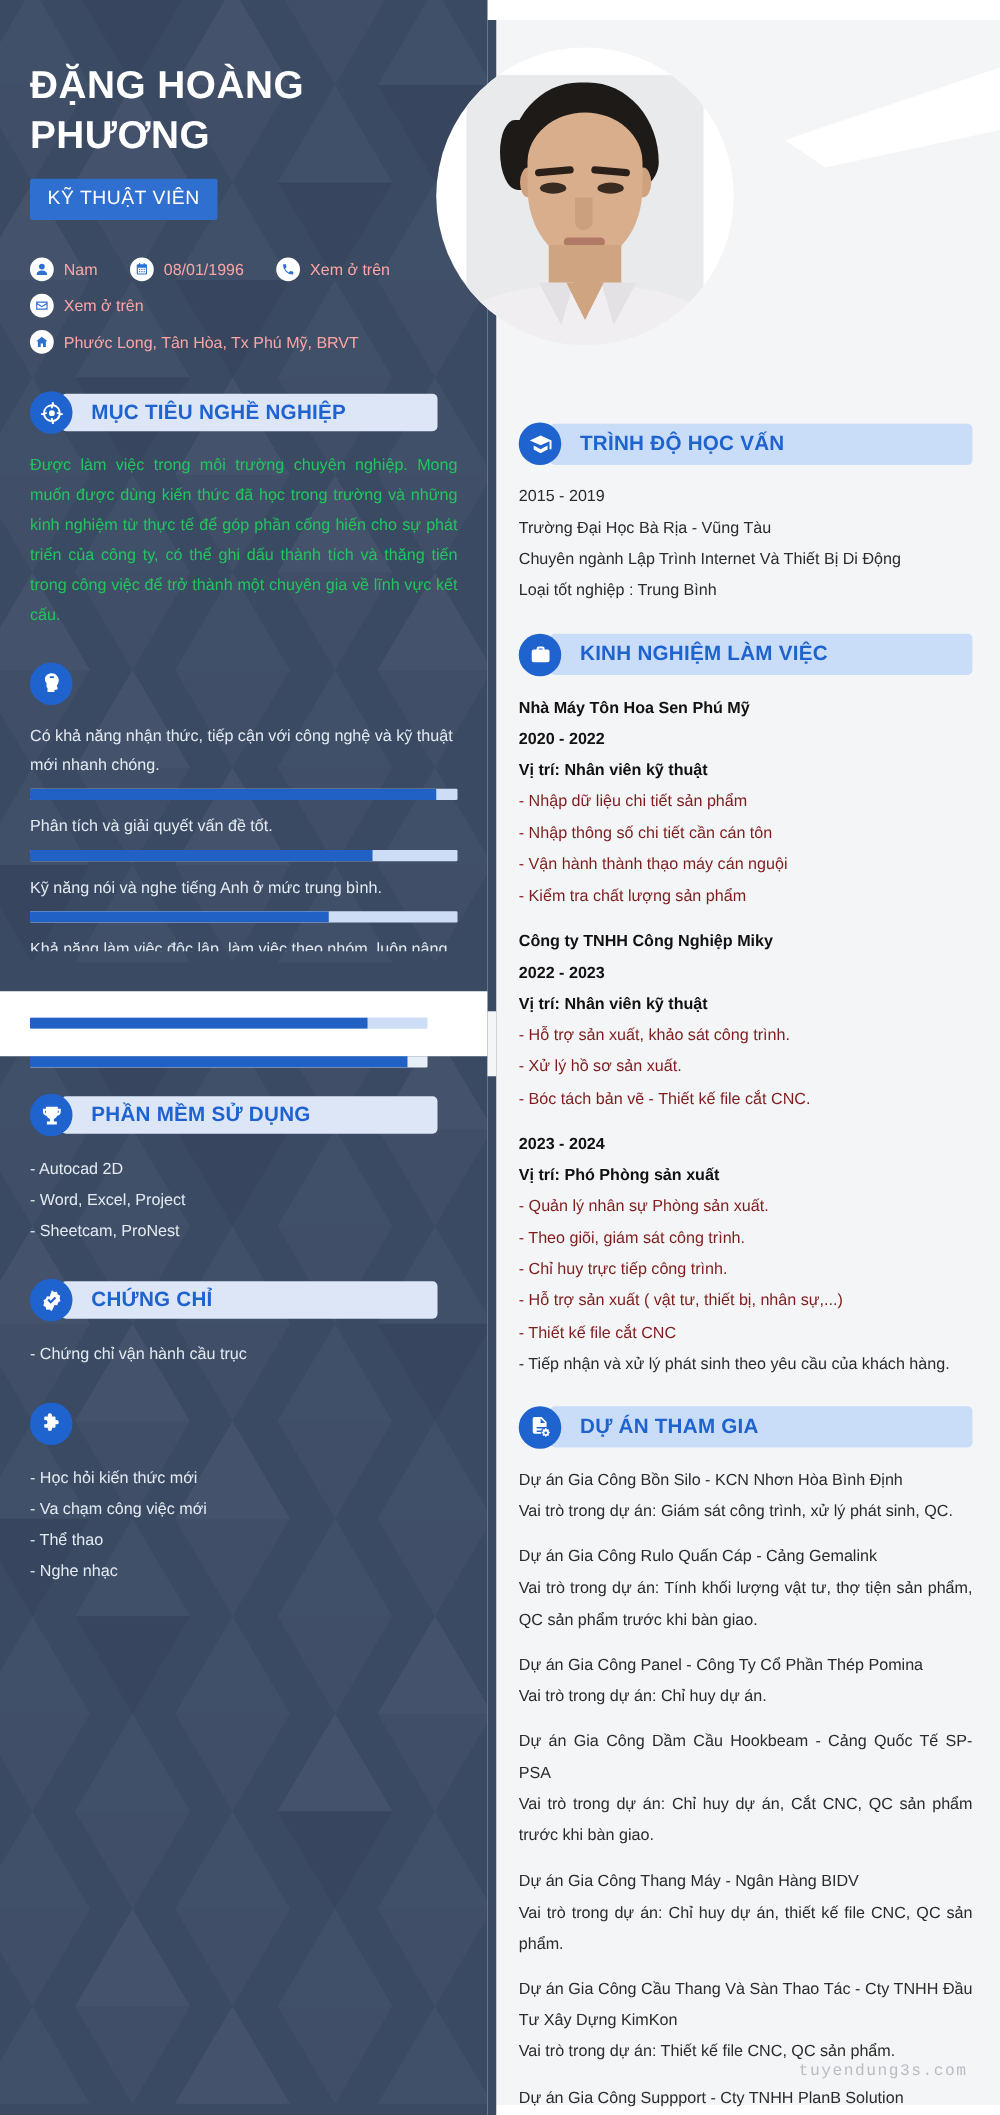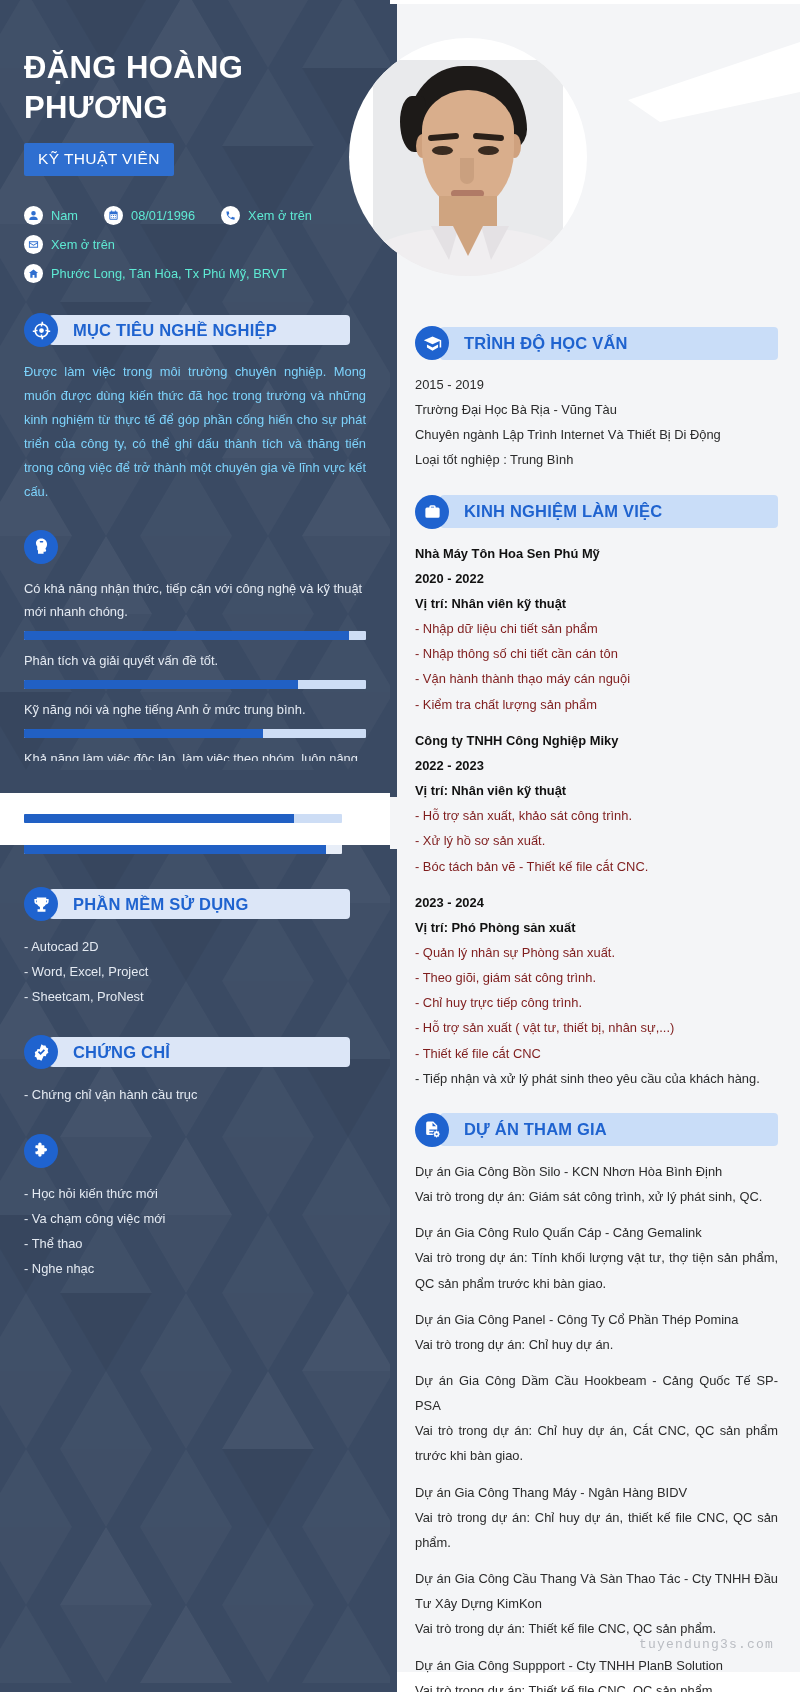--- a/index.html
+++ b/index.html
@@ -49,21 +49,21 @@
   .contacts { margin-top:30px; }
   .c-row { display:flex; align-items:center; flex-wrap:wrap; margin-bottom:10px; }
   .c-item { display:flex; align-items:center; margin-right:26px; }
   .c-item:last-child { margin-right:16px; }
   .c-ico {
     width:19px; height:19px; border-radius:50%; background:#fff;
     display:flex; align-items:center; justify-content:center;
     margin-right:8px; flex:0 0 19px;
   }
   .c-ico svg { width:11px; height:11px; fill:#2f6fd0; display:block; }
-  .c-txt { color:#5eead4; font-size:12.8px; white-space:nowrap; }
+  .c-txt { color:#fca5a5; font-size:12.8px; white-space:nowrap; }
 
   
   .sec-head { display:flex; align-items:center; margin:26px 16px 13px 0; }
   .sec-head.first { margin-top:30px; }
   .sec-ico {
     width:34px; height:34px; border-radius:50%; background:#1f63cf;
     display:flex; align-items:center; justify-content:center;
     flex:0 0 34px; z-index:2;
   }
   .sec-ico svg { width:19px; height:19px; fill:#ffffff; display:block; }
@@ -73,21 +73,21 @@
     padding-left:24px;
   }
   .sec-title { color:#1f63cf; font-size:16.5px; font-weight:bold; letter-spacing:.2px; }
 
   
   .right-col .sec-title-wrap { background:#c9ddf8; height:33px; }
   .right-col .sec-head { margin:22px 0 12px 0; }
 
   
   .l-para {
-    color:#7dd3fc; font-size:12.9px; line-height:1.85;
+    color:#22c55e; font-size:12.9px; line-height:1.85;
     text-align:justify; text-justify:inter-word;
   }
   .l-line { color:#e4eaf2; font-size:12.9px; line-height:1.95; }
 
   
   .skill { margin-bottom:9px; }
   .skill-label { color:#e4eaf2; font-size:12.9px; line-height:1.85; margin-bottom:7px; }
   .bar { height:9px; background:#cdddf5; border-radius:1px; overflow:hidden; }
   .bar > i { display:block; height:100%; background:#2160c4; }
 
@@ -102,21 +102,21 @@
   .clip-bar > i { display:block; height:100%; background:#2160c4; }
 
   
   .clipped-text {
     color:#e4eaf2; font-size:12.9px; line-height:1.85;
     height:14px; overflow:hidden;
   }
 
   
   .right-col {
-    position:absolute; left:390px; top:4px; width:410px; height:1668px;
+    position:absolute; left:390px; top:16px; width:410px; height:1668px;
     background:#f4f5f7;
   }
   .right-inner { position:relative; padding:0 22px 0 25px; padding-top:300px; z-index:5; }
 
   .r-sub   { font-size:12.9px; color:#2b2b2b; line-height:1.95; }
   .r-bold  { font-size:12.9px; color:#111; line-height:1.95; font-weight:bold; }
   .r-item  { font-size:12.9px; color:#7f1d1d; line-height:1.95; }
   .r-just  { font-size:12.9px; color:#2b2b2b; line-height:1.95; text-align:justify; }
   .r-group { margin-bottom:11px; }
 
@@ -521,21 +521,21 @@
         <span class="tri down" style="left:60px;  top:760px;"></span>
         <span class="tri up d2" style="left:140px; top:760px;"></span>
         <span class="tri down" style="left:222px; top:760px;"></span>
         <span class="tri up" style="left:302px; top:760px;"></span>
       </div>
 
       <div class="clip-bar">
           <i style="width:95%"></i>
         </div>
 
-      <div class="left-inner" style="padding-top:34px;">
+      <div class="left-inner" style="padding-top:22px;">
 
         <div class="sec-head" style="margin-top:8px;">
           <span class="sec-ico">
             <svg viewBox="0 0 24 24">
                 <path d="M6 3h12v2h3v3a4 4 0 0 1-3.6 4 6 6 0 0 1-3.4 3.3V18h3v3H7v-3h3v-2.7A6 6 0 0 1 6.6 12 4 4 0 0 1 3 8V5h3V3zm0 4H5v1a2 2 0 0 0 1 1.7V7zm12 0v2.7A2 2 0 0 0 19 8V7h-1z"></path>
               </svg>
           </span>
           <span class="sec-title-wrap">
             <span class="sec-title">PHẦN MỀM SỬ DỤNG</span>
           </span>

